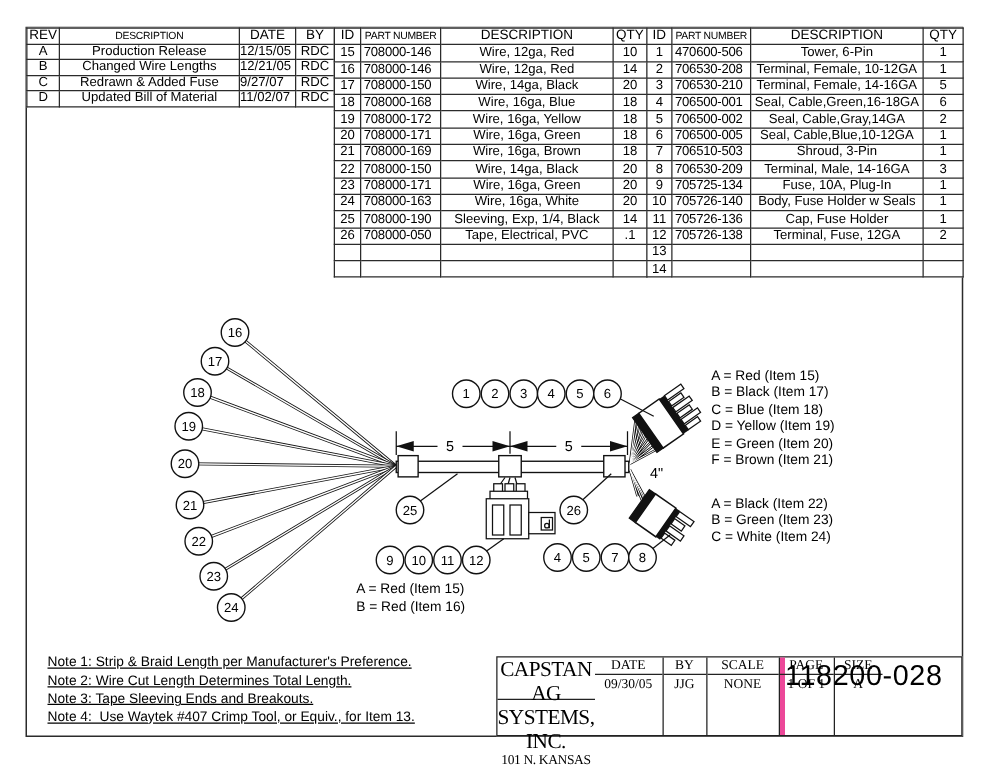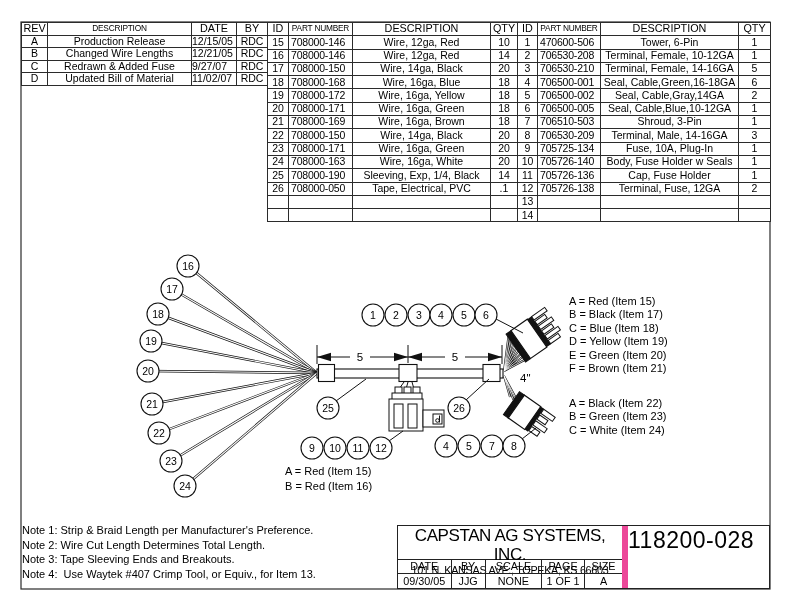--- a/index.html
+++ b/index.html
@@ -21,21 +21,21 @@
   #rev-table{left:21px;top:22px;width:246px;}
   #rev-table th,#rev-table td{height:11.6px;}
   #rev-table td.c2{text-align:left;padding-right:3px;}
   #parts-left td.c1,#parts-right td.c1{text-align:left;padding-left:2px;letter-spacing:-0.2px;margin-top:29px;}
   
   .legend div, .notes div{font-size:11px;line-height:13.4px;white-space:pre;}
   .notes div{line-height:14.6px;}
   #legend-bottom div{line-height:15px;}
   
   #title-block{left:397px;top:525px;width:373px;height:64px;border:1px solid #222;box-sizing:border-box;display:flex;background:#fff;}
-  .tb-left{width:230px;border-right:6px solid #ec4899;box-sizing:border-box;display:flex;flex-direction:column;}
+  .tb-left{width:230px;border-right:4px solid #ec4899;box-sizing:border-box;display:flex;flex-direction:row;font-family:Liberation Serif, serif;}
   .tb-company{height:34px;border-bottom:1px solid #222;box-sizing:border-box;text-align:center;}
   .tb-company .co{font-size:17px;line-height:19px;letter-spacing:-0.4px;}
   .tb-company .ad{font-size:10.8px;line-height:12px;letter-spacing:-0.3px;}
   .tb-fields{flex:1;display:flex;}
   .tb-col{border-right:1px solid #222;box-sizing:border-box;display:flex;flex-direction:column;}
   .tb-col:last-child{border-right:none;justify-content:center;}
   .tb-col .h{border-bottom:1px solid #222;box-sizing:border-box;height:14px;font-size:10.8px;line-height:13px;text-align:center;}
   .tb-col .v{flex:1;font-size:10.8px;line-height:14px;text-align:center;}
   .tb-right{flex:1;display:flex;flex-direction:column;}
   .tb-title{height:34px;border-bottom:1px solid #222;box-sizing:border-box;text-align:center;font-size:11px;line-height:14px;padding-top:3px;}
@@ -512,21 +512,21 @@
   <div>A = Black (Item 22)</div>
   <div>B = Green (Item 23)</div>
   <div>C = White (Item 24)</div>
 </div>
 
 <div class="abs legend" id="legend-bottom" style="left:285px;top:464px;">
   <div>A = Red (Item 15)</div>
   <div>B = Red (Item 16)</div>
 </div>
 
-<div class="abs notes" style="left:22px;top:523px;">
+<div class="abs notes" style="left:38px;top:523px;text-decoration:underline;">
   <div>Note 1: Strip &amp; Braid Length per Manufacturer's Preference.</div>
   <div>Note 2: Wire Cut Length Determines Total Length.</div>
   <div>Note 3: Tape Sleeving Ends and Breakouts.</div>
   <div>Note 4:  Use Waytek #407 Crimp Tool, or Equiv., for Item 13.</div>
 </div>
 
 <div class="abs" id="title-block">
   <div class="tb-left">
     <div class="tb-company">
       <div class="co">CAPSTAN AG SYSTEMS, INC.</div>

